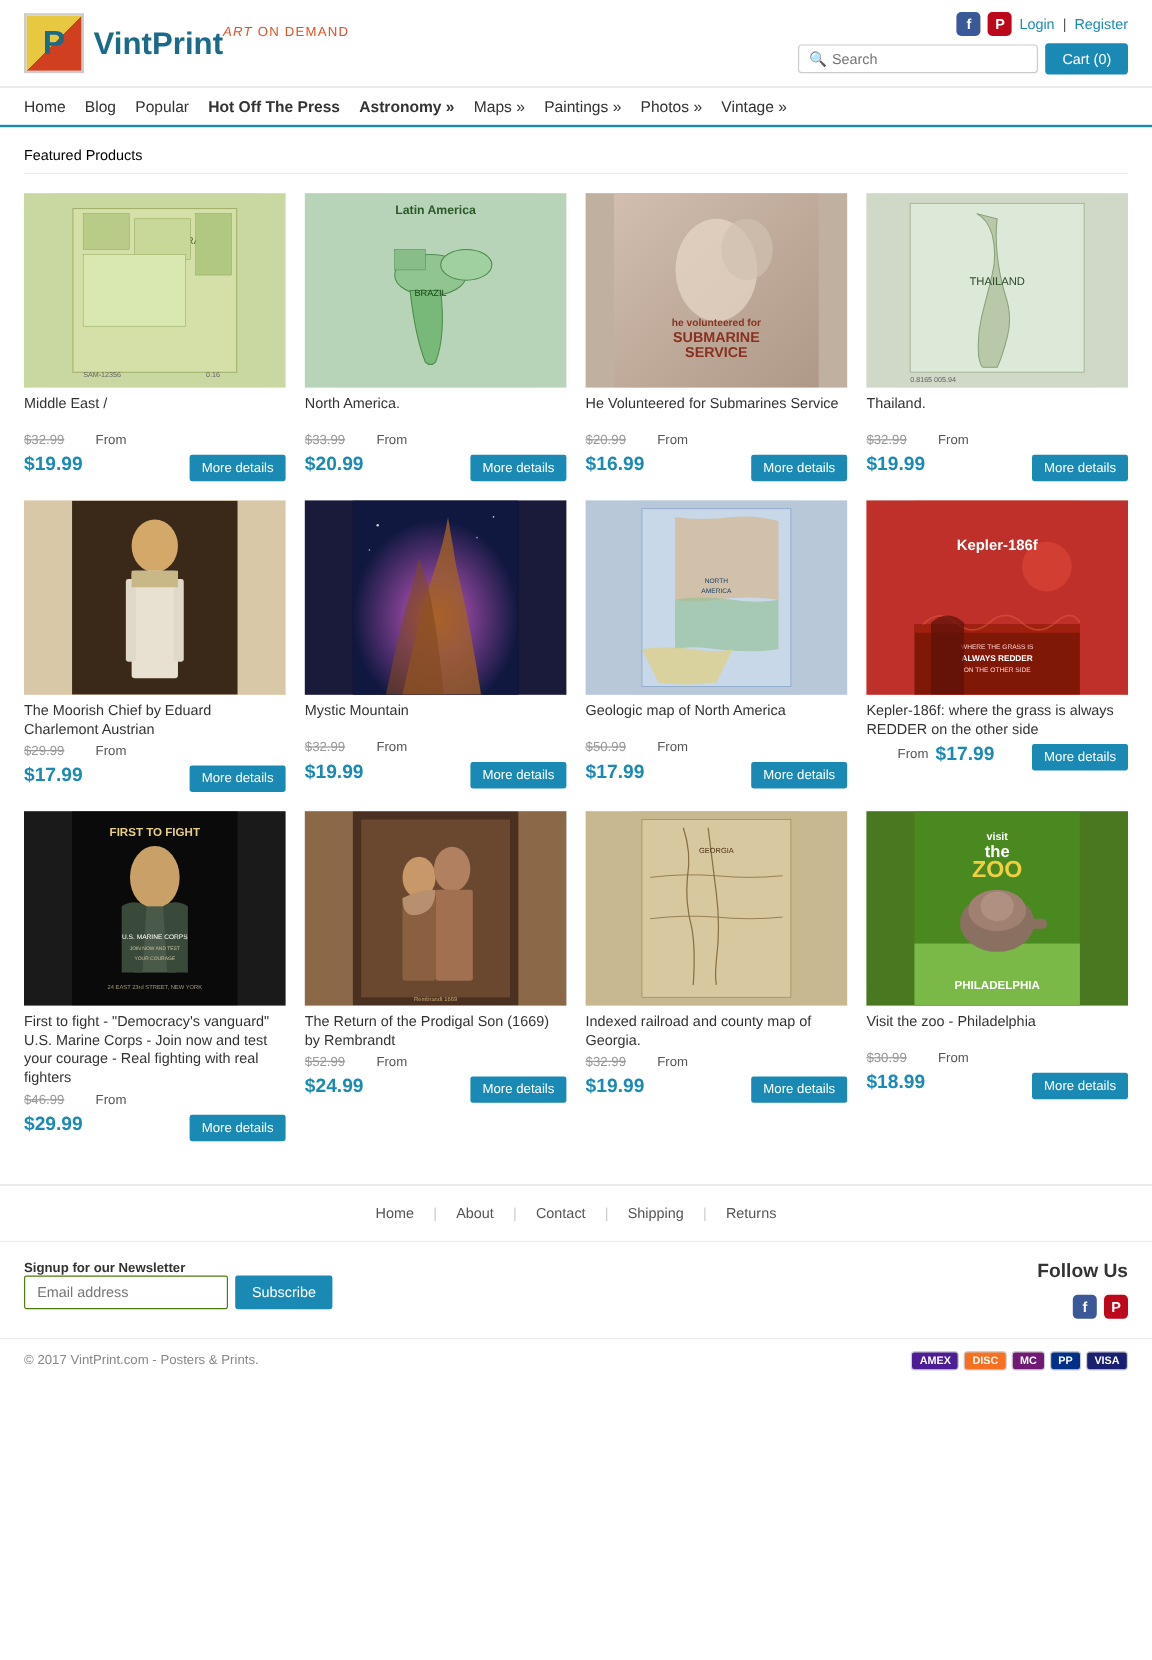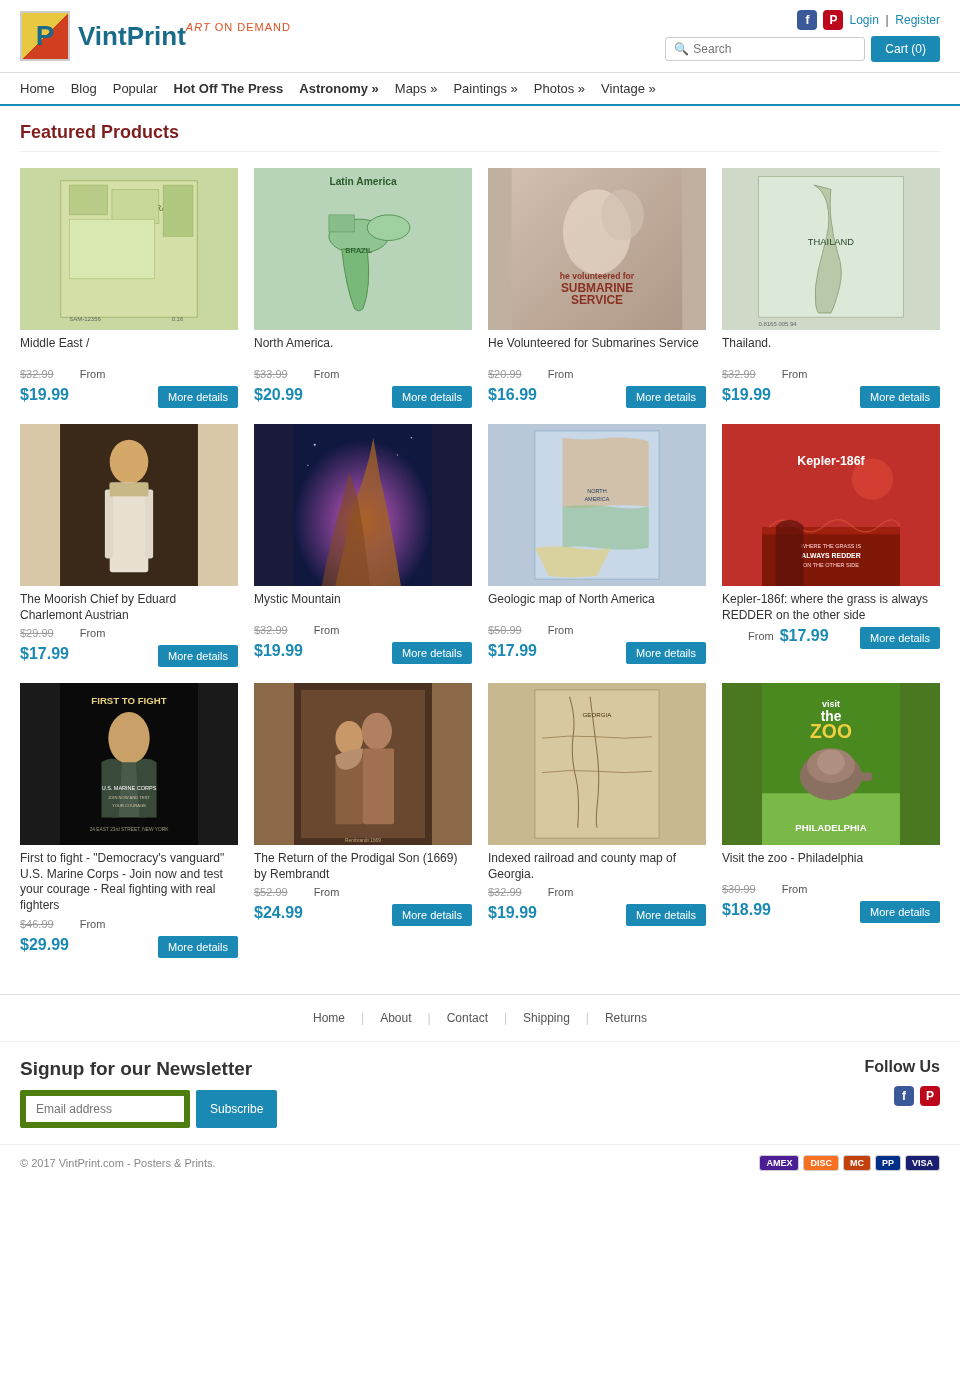--- a/index.html
+++ b/index.html
@@ -26,53 +26,53 @@
     .search-box input { border: none; outline: none; font-size: 12px; width: 100%; color: #aaa; }
     .search-icon-inner { color: #888; font-size: 12px; margin-right: 4px; }
     .cart-btn { background: #1a8ab5; color: white; border: none; padding: 6px 14px; border-radius: 3px; font-size: 12px; cursor: pointer; }
 
     
     .nav { padding: 8px 20px; border-bottom: 2px solid #1a8ab5; display: flex; gap: 16px; align-items: center; }
     .nav a { text-decoration: none; color: #333; font-size: 13px; }
 
     
     .main { padding: 16px 20px; }
-    .featured-title { font-size: 18px; font-weight: bold; color: #7f1d1d; margin-bottom: 16px; border-bottom: 1px solid #eee; padding-bottom: 8px; }
+    .featured-title { font-size: 12px; font-weight: normal; color: #000000; margin-bottom: 16px; border-bottom: 1px solid #eee; padding-bottom: 8px; }
 
     
     .product-grid { display: grid; grid-template-columns: repeat(4, 1fr); gap: 16px; margin-bottom: 20px; }
     .product-card { display: flex; flex-direction: column; }
     .product-img { width: 100%; height: 162px; background: #e0e8f0; overflow: hidden; display: flex; align-items: center; justify-content: center; margin-bottom: 6px; }
     .product-title { font-size: 12px; color: #333; margin-bottom: 4px; line-height: 1.3; min-height: 28px; }
     .product-pricing { display: flex; align-items: center; gap: 6px; margin-bottom: 4px; flex-wrap: wrap; }
     .old-price { font-size: 11px; color: #999; text-decoration: line-through; }
     .from-label { font-size: 11px; color: #555; padding-left: 20px; }
     .new-price { font-size: 16px; font-weight: bold; color: #1a8ab5; }
     .more-btn { background: #1a8ab5; color: white; border: none; padding: 5px 10px; font-size: 11px; cursor: pointer; border-radius: 2px; white-space: nowrap; align-self: flex-end; }
     .price-row { display: flex; align-items: center; justify-content: space-between; }
 
     
     .footer-nav { border-top: 1px solid #ddd; padding: 16px 20px; display: flex; justify-content: center; gap: 16px; font-size: 12px; }
     .footer-nav a { text-decoration: none; color: #555; }
     .footer-nav span { color: #ccc; }
 
     
     .footer-bottom { display: flex; justify-content: space-between; align-items: flex-start; padding: 16px 20px; border-top: 1px solid #eee; }
-    .newsletter h3 { font-size: 19px; margin-bottom: 10px; }
+    .newsletter h3 { font-size: 11px; }
     .newsletter-form { display: flex; gap: 6px; }
-    .newsletter-form input { border: 6px solid #4d7c0f; padding: 6px 10px; font-size: 12px; width: 170px; border-radius: 2px; }
+    .newsletter-form input { border: 1px solid #4d7c0f; padding: 6px 10px; font-size: 12px; width: 170px; border-radius: 2px; }
     .subscribe-btn { background: #1a8ab5; color: white; border: none; padding: 6px 14px; font-size: 12px; cursor: pointer; border-radius: 2px; }
     .follow-us h3 { font-size: 16px; margin-bottom: 10px; text-align: right; }
     .follow-icons { display: flex; gap: 6px; justify-content: flex-end; }
     .copyright { padding: 10px 20px; font-size: 11px; color: #888; display: flex; justify-content: space-between; align-items: center; border-top: 1px solid #eee; }
     .payment-icons { display: flex; gap: 4px; }
     .pay-icon { background: #eee; border: 1px solid #ccc; border-radius: 3px; padding: 2px 6px; font-size: 9px; font-weight: bold; color: #333; }
     .pay-amex { background: #4c1d95; color: white; }
     .pay-discover { background: #f76f20; color: white; }
-    .pay-mc { background: #c2410c; color: white; }
+    .pay-mc { background: #701a75; color: white; }
     .pay-paypal { background: #003087; color: white; }
     .pay-visa { background: #1a1f71; color: white; }
 
     
     .img-map-middle { background: #c8d8a0; }
     .img-map-latin { background: #b8d4b8; }
     .img-submarine { background: #c0b0a0; }
     .img-thailand { background: #d0d8c8; }
     .img-moorish { background: #d8c8a8; }
     .img-mystic { background: #1a1a3a; }

